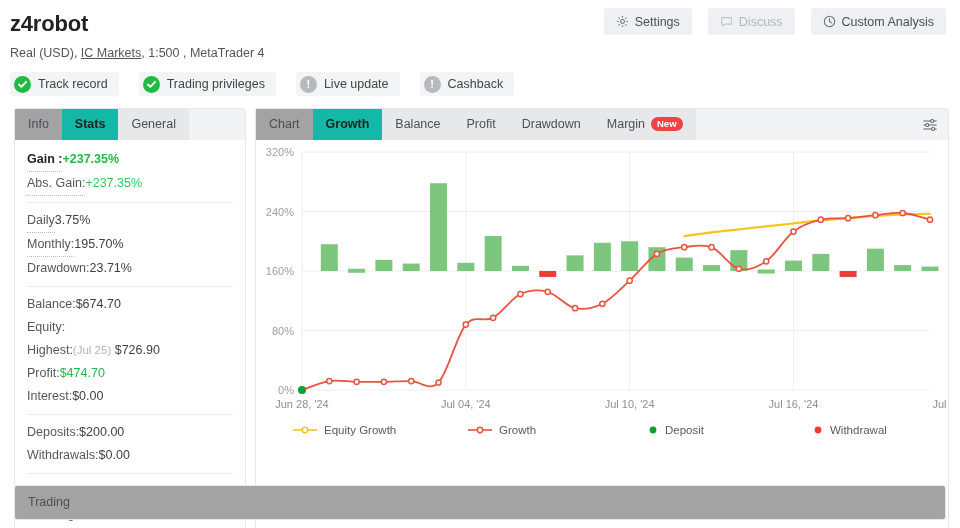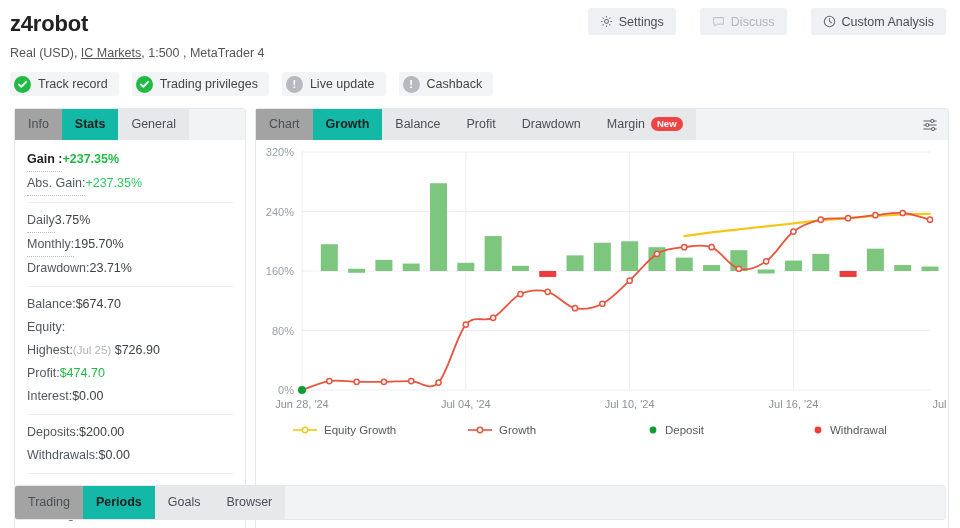--- a/index.html
+++ b/index.html
@@ -16,37 +16,37 @@
   .header { padding: 10px 14px 0 10px; position: relative; }
   .acct-title {
     font-size: 22px; font-weight: bold; color: #222;
     letter-spacing: -0.2px; line-height: 28px;
   }
   .acct-sub {
     font-size: 12.5px; color: #555; margin-top: 7px; line-height: 16px;
   }
   .acct-sub a { color: #555; text-decoration: underline; }
 
-  .badges { display: flex; gap: 13px; margin-top: 11px; }
+  .badges { display: flex; gap: 20px; margin-top: 11px; }
   .badge {
     display: flex; align-items: center; gap: 7px;
     background: #f3f4f6; border-radius: 3px;
     padding: 3px 11px 3px 4px; height: 24px;
     font-size: 12.5px; color: #444;
   }
   .badge .ico {
     width: 17px; height: 17px; border-radius: 50%;
     display: flex; align-items: center; justify-content: center;
     color: #fff; font-size: 11px; font-weight: bold; line-height: 1;
   }
   .ico.green { background: #21ba45; }
   .ico.gray  { background: #b6b9be; }
   .ico svg { display: block; }
 
-  .topbtns { position: absolute; top: 8px; right: 14px; display: flex; gap: 24px; }
+  .topbtns { position: absolute; top: 8px; right: 14px; display: flex; gap: 16px; }
   .tbtn {
     display: flex; align-items: center; gap: 6px;
     background: #eef0f3; border: none; border-radius: 3px;
     height: 27px; padding: 0 12px;
     font-size: 12.5px; color: #4a4f57;
     font-family: "Liberation Sans", sans-serif; cursor: pointer;
   }
   .tbtn.muted { color: #b3b7bd; }
   .tbtn svg { display: block; }
 
@@ -107,21 +107,21 @@
   }
   .legitem { display: flex; align-items: center; gap: 6px; }
   .legitem svg { display: block; }
 
   
   .bottom {
     position: absolute; left: 14px; right: 14px; bottom: 8px;
     border: 1px solid #e6e8eb; border-radius: 3px; background: #fff;
     overflow: hidden;
   }
-  .bottom .tabrow { height: 33px; }
+  .bottom .tabrow { height: 33px; flex-direction: column; }
   .bottom .tab { height: 33px; line-height: 33px; }
 </style>
 </head>
 <body>
 
 <div class="page">
 
   <div class="header">
     <div class="acct-title">z4robot</div>
     <div class="acct-sub">

